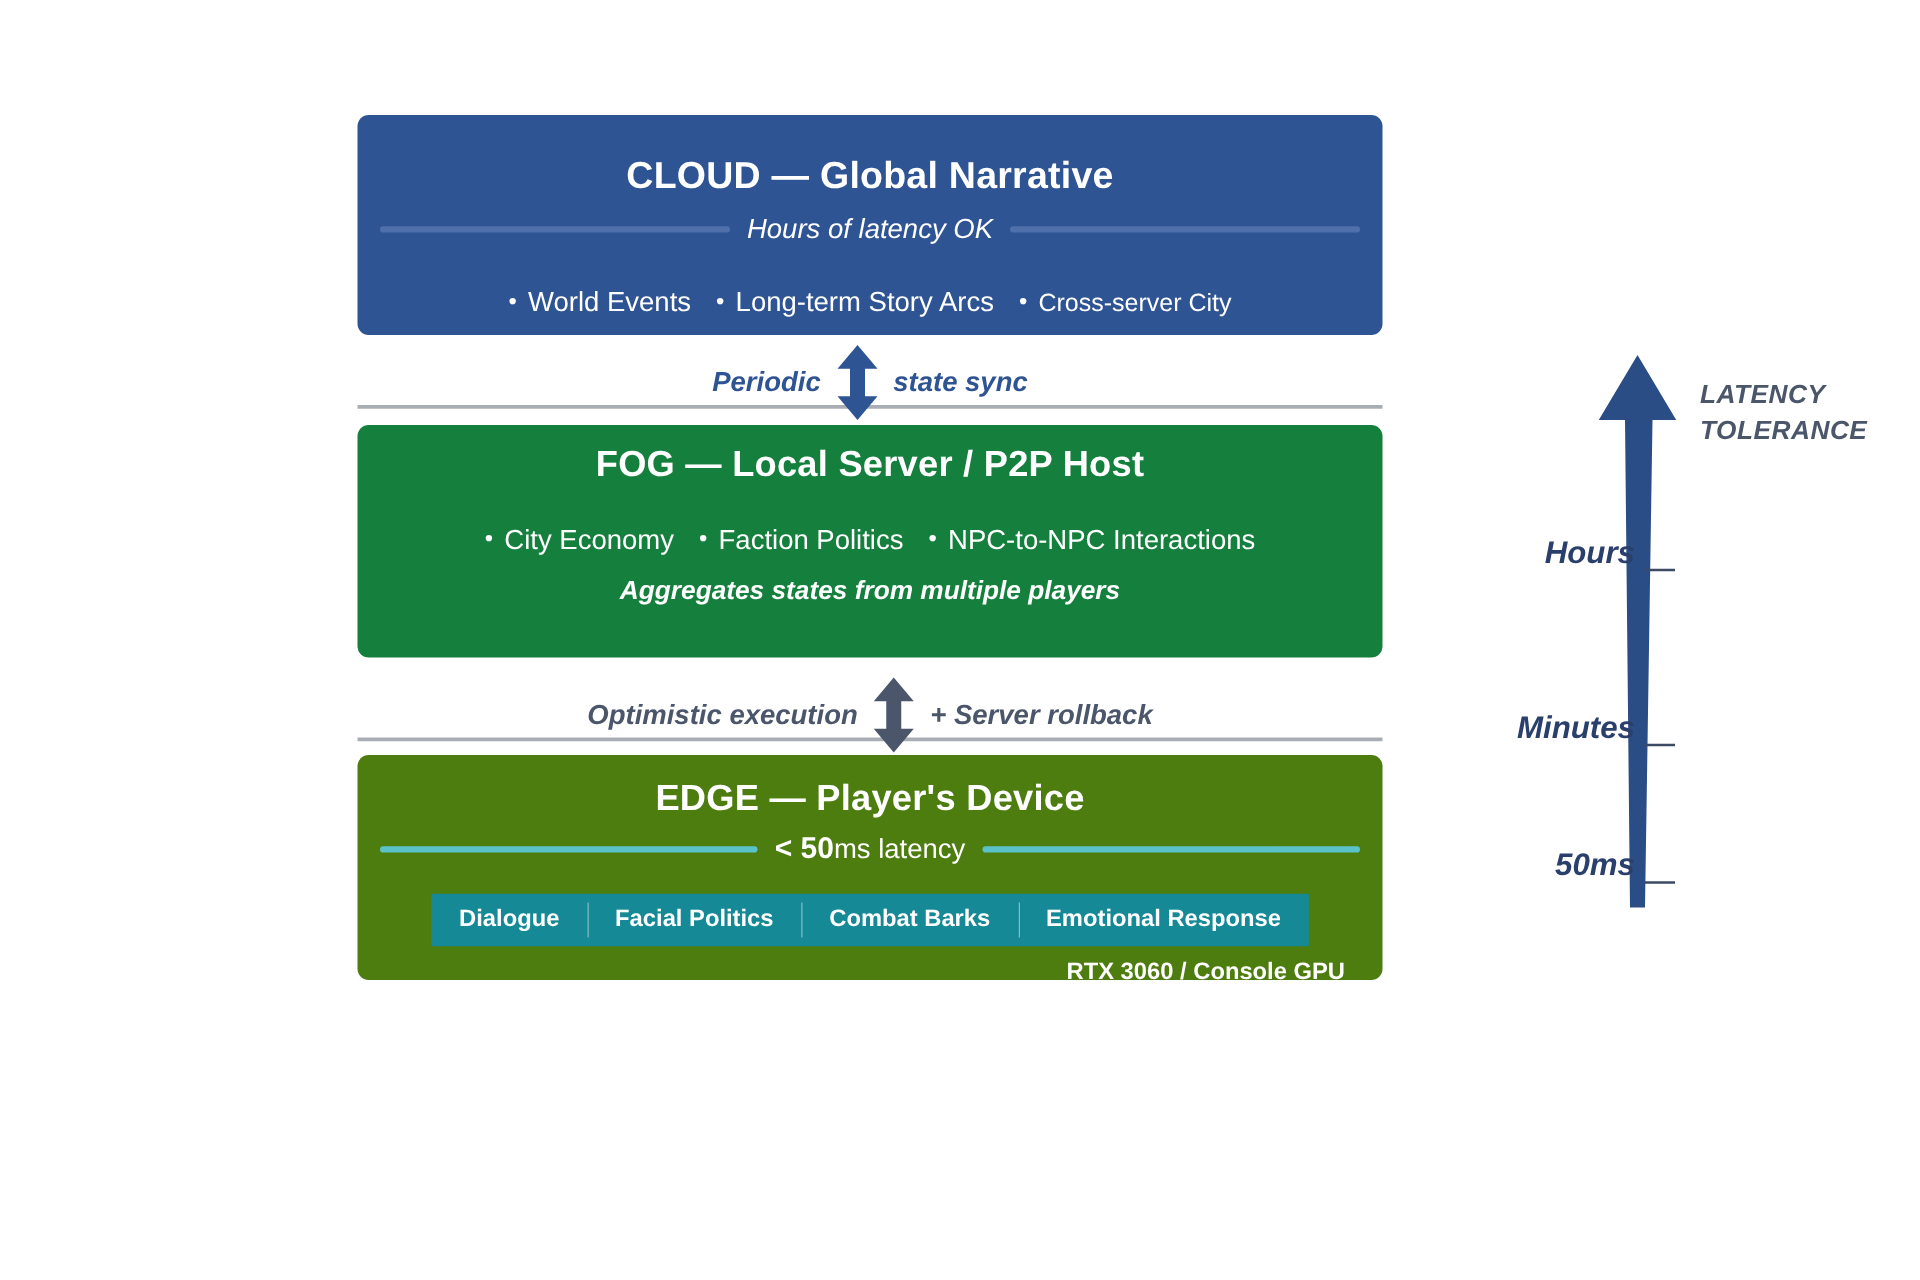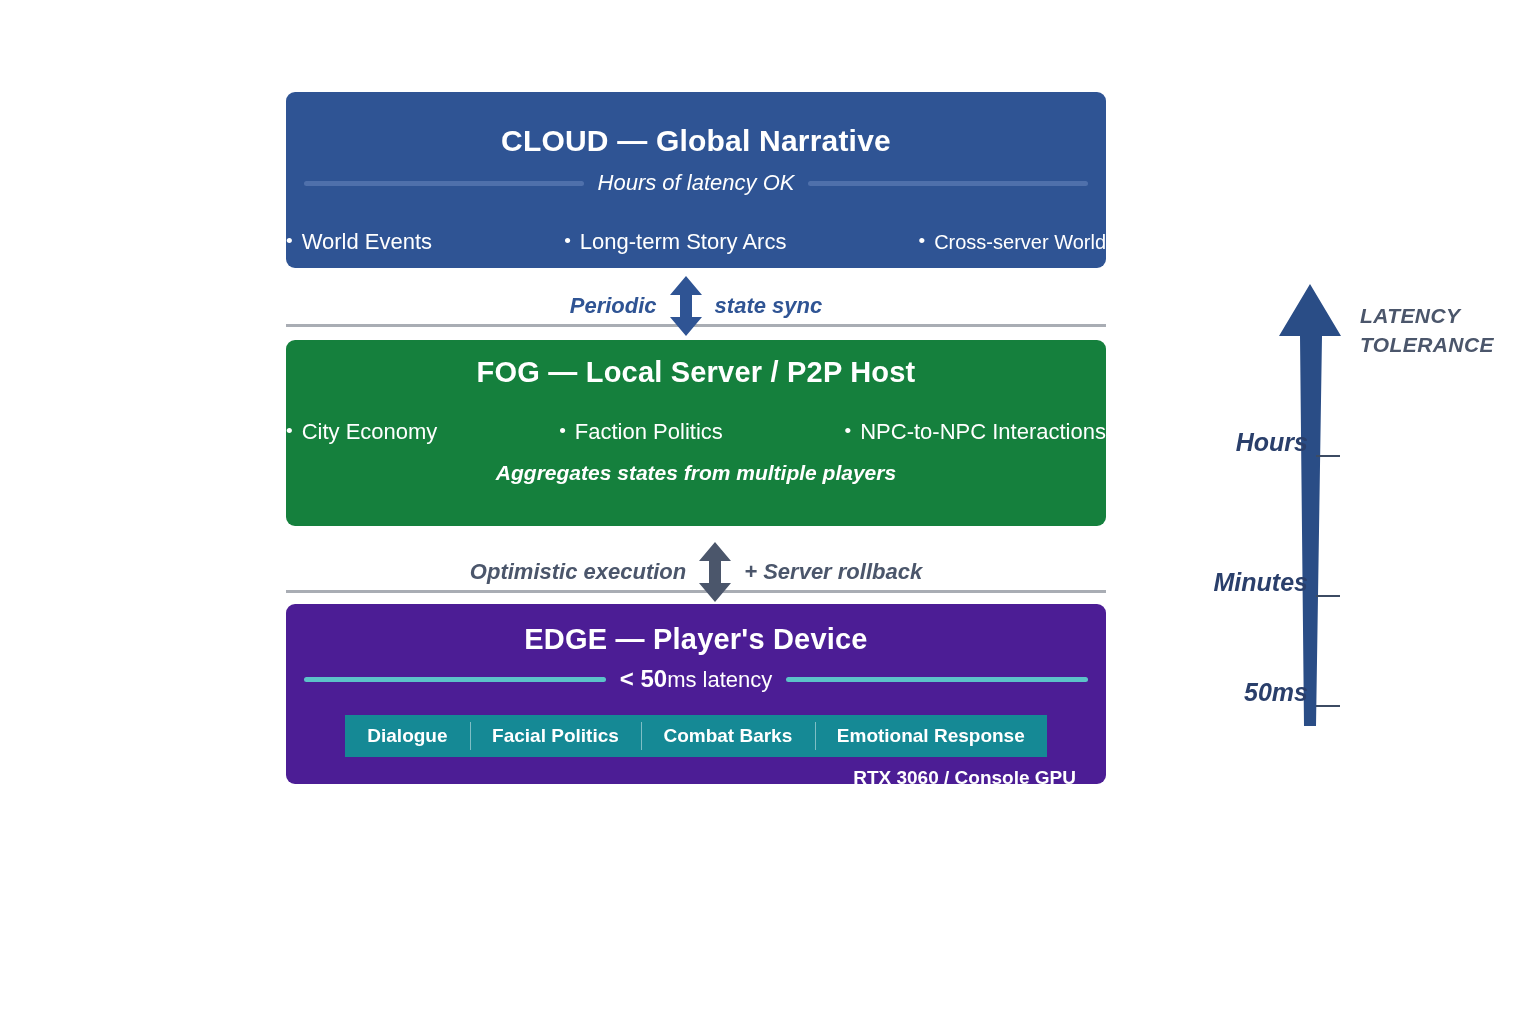--- a/index.html
+++ b/index.html
@@ -40,21 +40,21 @@
     background: #2f5494;
   }
   .layer-fog {
     top: 248px;
     height: 186px;
     background: #15803d;
   }
   .layer-edge {
     top: 512px;
     height: 180px;
-    background: #4c1d95;
+    background: #4d7c0f;
   }
 
   .layer-title {
     text-align: center;
     font-weight: bold;
     letter-spacing: 0.2px;
     margin: 0;
   }
   .layer-cloud .layer-title {
     font-size: 30px;
@@ -94,23 +94,23 @@
     font-style: italic;
     font-size: 22px;
     white-space: nowrap;
   }
   .layer-edge .subtitle-text { font-style: normal; }
   .subtitle-strong { font-weight: bold; font-size: 24px; }
 
   
   .bullets {
     display: flex;
-    justify-content: space-between;
+    justify-content: center;
     align-items: baseline;
-    gap: 34px;
+    gap: 20px;
     white-space: nowrap;
   }
   .layer-cloud .bullets { margin-top: 33px; }
   .layer-fog .bullets { margin-top: 30px; }
 
   .bullet {
     font-size: 22px;
   }
   .bullet::before {
     content: "\2022";
@@ -271,21 +271,21 @@
   <div class="layer layer-cloud">
     <div class="layer-title">CLOUD — Global Narrative</div>
     <div class="subtitle-row">
       <span class="rule"></span>
       <span class="subtitle-text">Hours of latency OK</span>
       <span class="rule"></span>
     </div>
     <div class="bullets">
       <span class="bullet">World Events</span>
       <span class="bullet">Long-term Story Arcs</span>
-      <span class="bullet small">Cross-server World</span>
+      <span class="bullet small">Cross-server City</span>
     </div>
   </div>
 
   <div class="connector connector-1">
     <div class="connector-line"></div>
     <div class="conn-inner">
       <span class="conn-label left">Periodic</span>
       <svg class="dbl-arrow" viewBox="0 0 34 62">
         <polygon points="17,1 33,20 23,20 23,42 33,42 17,61 1,42 11,42 11,20 1,20" fill="#2f5494"></polygon>
       </svg>

